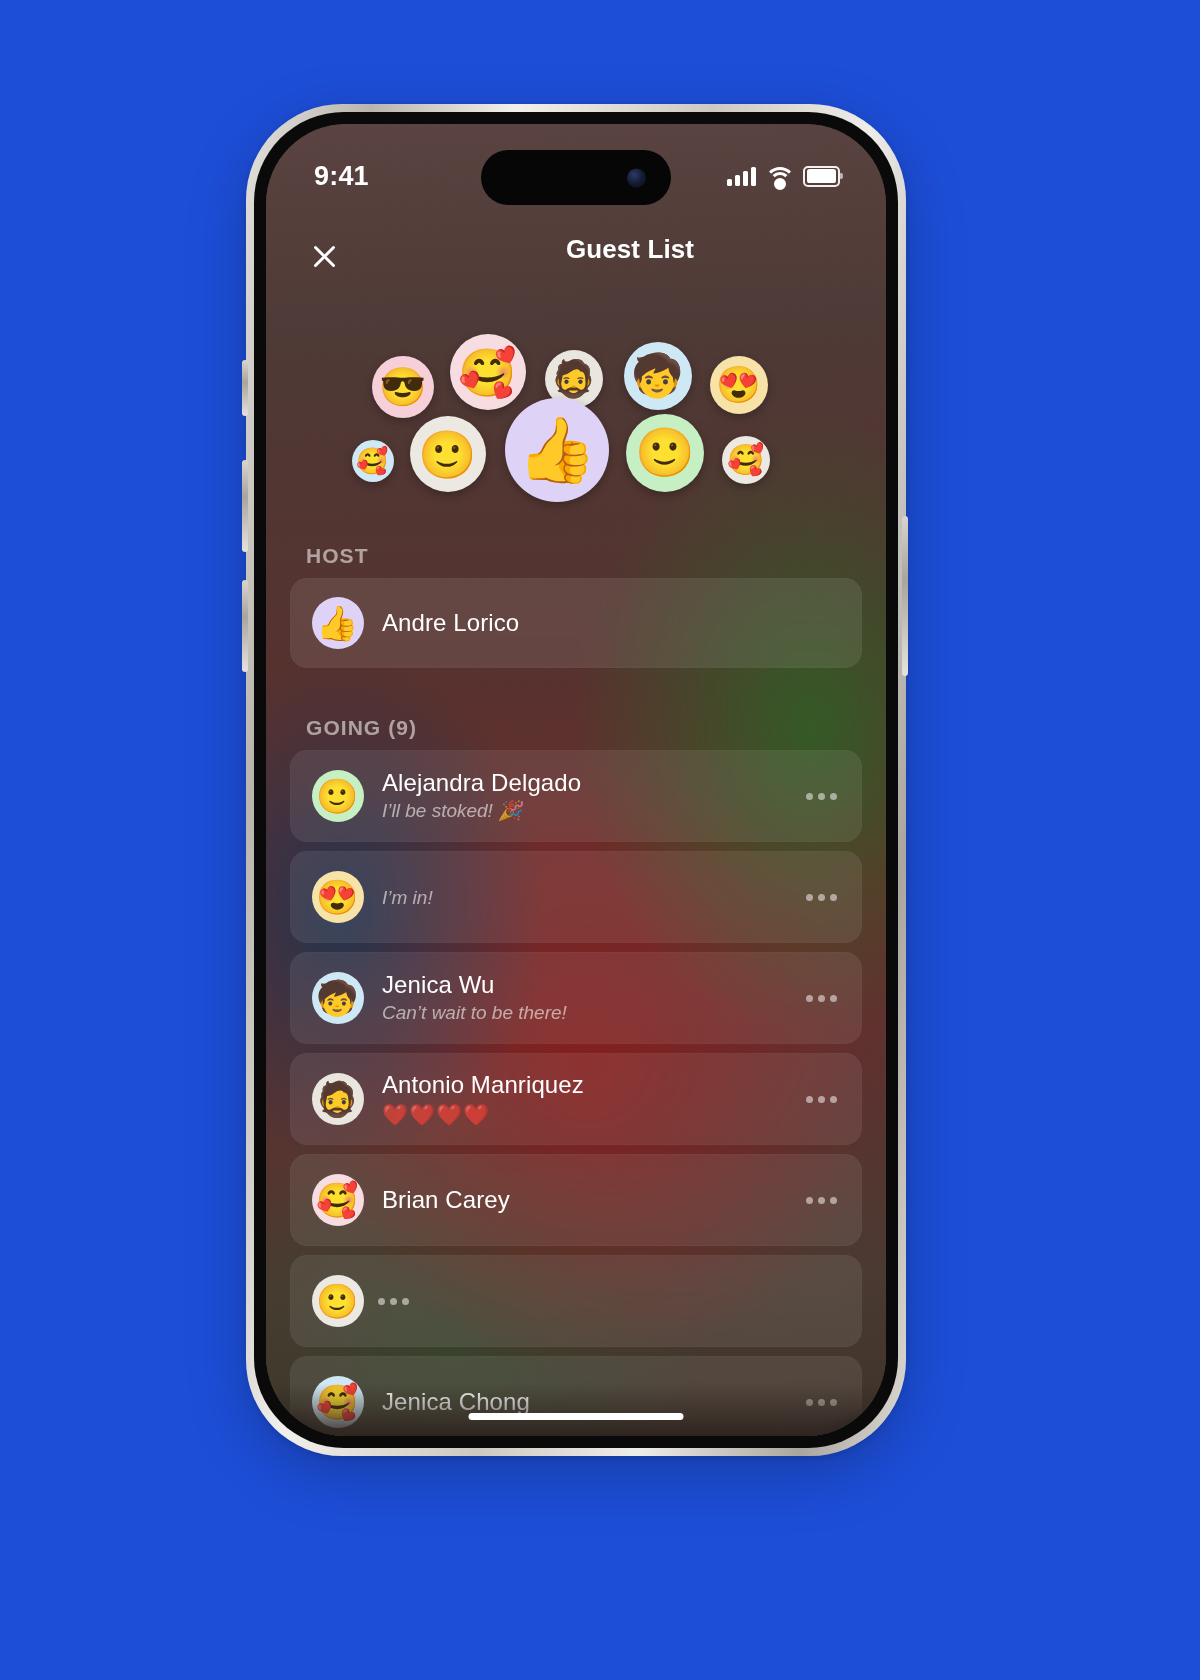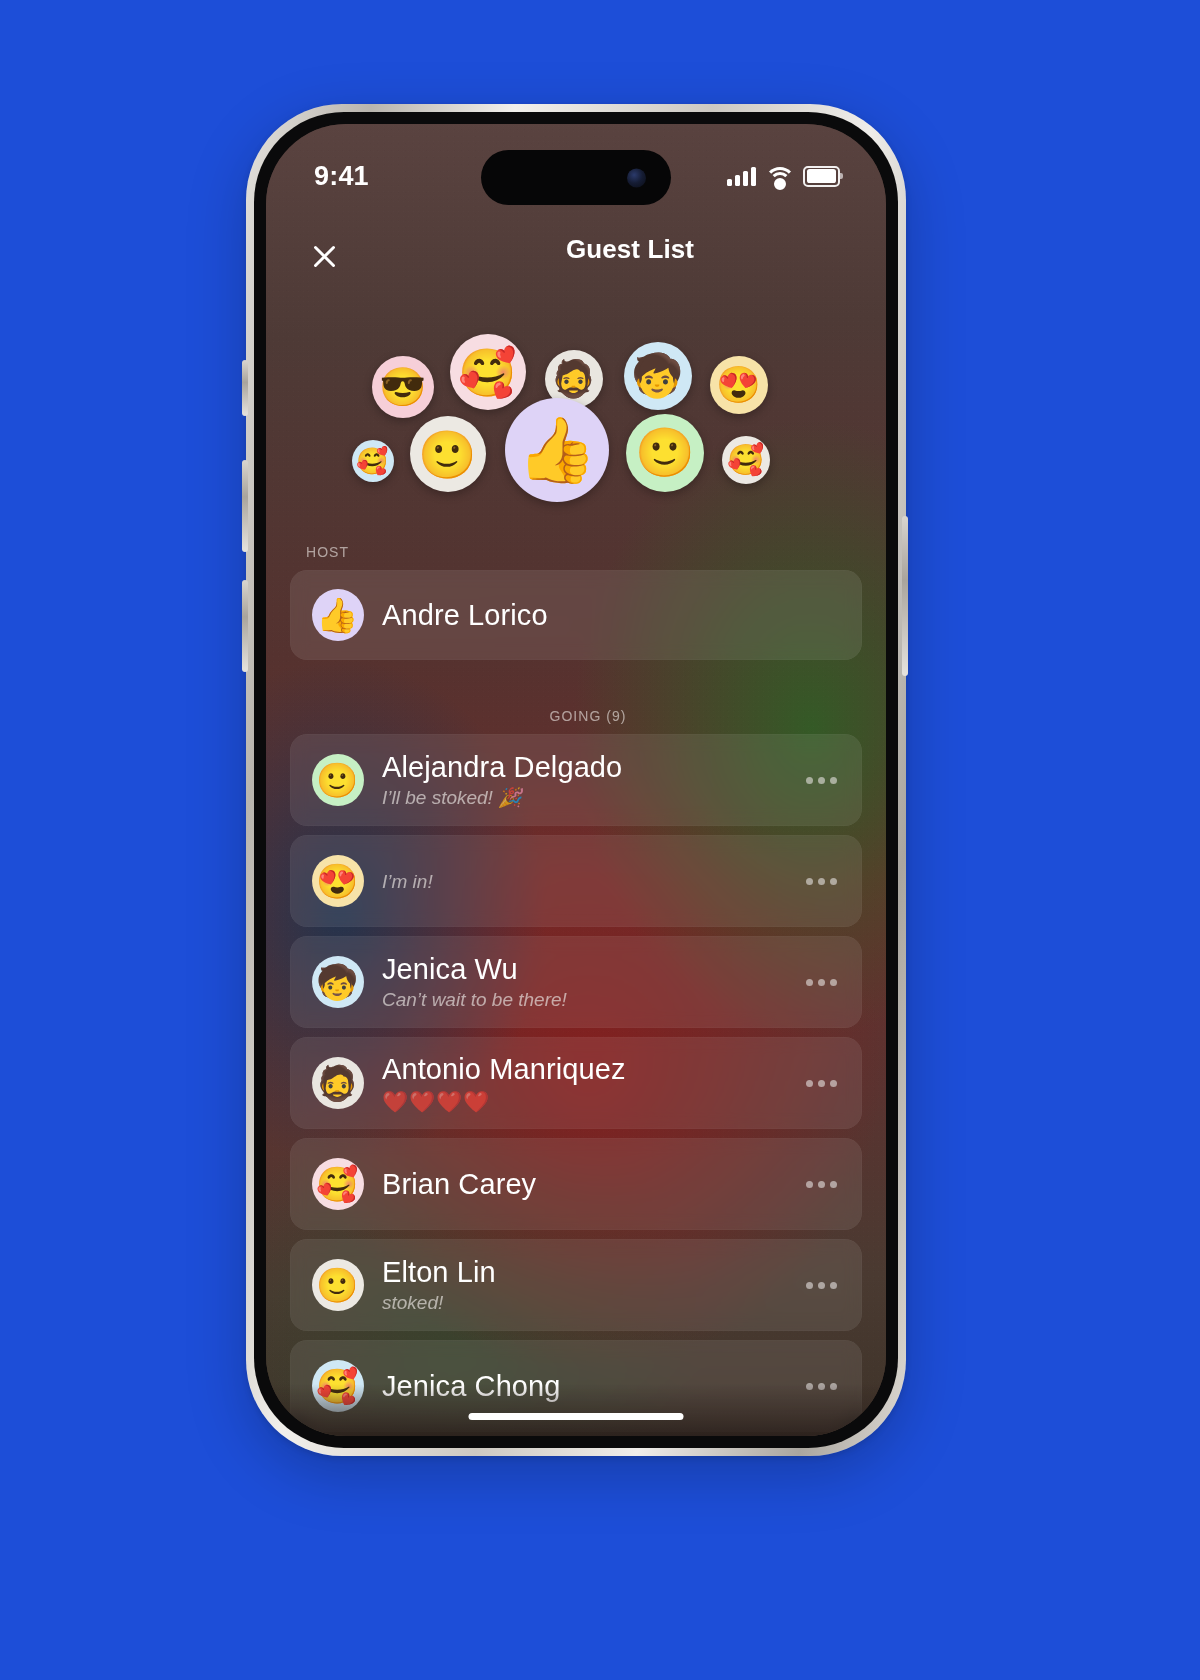--- a/index.html
+++ b/index.html
@@ -110,39 +110,39 @@
     display:flex; align-items:center; justify-content:center;
     box-shadow: 0 3px 10px rgba(0,0,0,.28);
     overflow:hidden; line-height:1;
   }
   .av span { display:block; }
 
   
   .list-area { position:absolute; left:0; top:420px; width:620px; bottom:0; z-index:4; }
   .sec-label {
     color: rgba(235,230,228,.62);
-    font-size:14px; font-weight:400; letter-spacing:1.05px;
+    font-size:21px; font-weight:700; letter-spacing:1.05px;
     margin: 0 16px 10px 40px;
   }
-  .sec-label.going { margin-top: 48px; text-align: center; }
+  .sec-label.going { margin-top: 48px; }
   .row {
     position:relative; margin:0 24px 9px 24px; height:92px;
     border-radius:17px; display:flex; align-items:center;
     background: rgba(255,255,255,.085);
     backdrop-filter: blur(8px);
     box-shadow: inset 0 0 0 .5px rgba(255,255,255,.045);
   }
   .row.host { height:90px; background: rgba(255,255,255,.095); }
   .row-av {
     width:52px; height:52px; border-radius:50%; margin-left:22px; flex:0 0 auto;
     display:flex; align-items:center; justify-content:center; overflow:hidden;
     font-size:34px; line-height:1;
   }
   .row-txt { margin-left:18px; display:flex; flex-direction:column; justify-content:center; flex:1 1 auto; min-width:0; }
-  .row-name { color:#fff; font-size:29px; font-weight:400; letter-spacing:.1px; line-height:1.18; }
+  .row-name { color:#fff; font-size:24px; font-weight:400; letter-spacing:.1px; line-height:1.18; }
   .row-sub { color: rgba(236,230,227,.66); font-size:19px; font-style:italic; margin-top:3px; line-height:1.2; white-space:nowrap; }
   .row-sub.emoji { font-style:normal; font-size:21px; letter-spacing:1px; }
   .more-btn {
     flex:0 0 auto; width:58px; height:58px; margin-right:12px;
     display:flex; align-items:center; justify-content:center; gap:5px; cursor:pointer;
   }
   .more-btn i { width:7px; height:7px; border-radius:50%; background: rgba(232,228,226,.60); display:block; }
 
   .home-ind {
     position:absolute; left:50%; bottom:16px; transform:translateX(-50%);
@@ -315,24 +315,20 @@
             <div class="more-btn">
               <i></i>
               <i></i>
               <i></i>
             </div>
           </div>
           <div class="row">
             <div class="row-av" style="background: rgb(236, 233, 227);">
               <span>🙂</span>
             </div>
-            <div class="row-txt">
-              <div class="row-name">Elton Lin</div>
-              <div class="row-sub">stoked!</div>
-            </div>
             <div class="more-btn">
               <i></i>
               <i></i>
               <i></i>
             </div>
           </div>
           <div class="row">
             <div class="row-av" style="background: rgb(207, 232, 245);">
               <span>🥰</span>
             </div>

